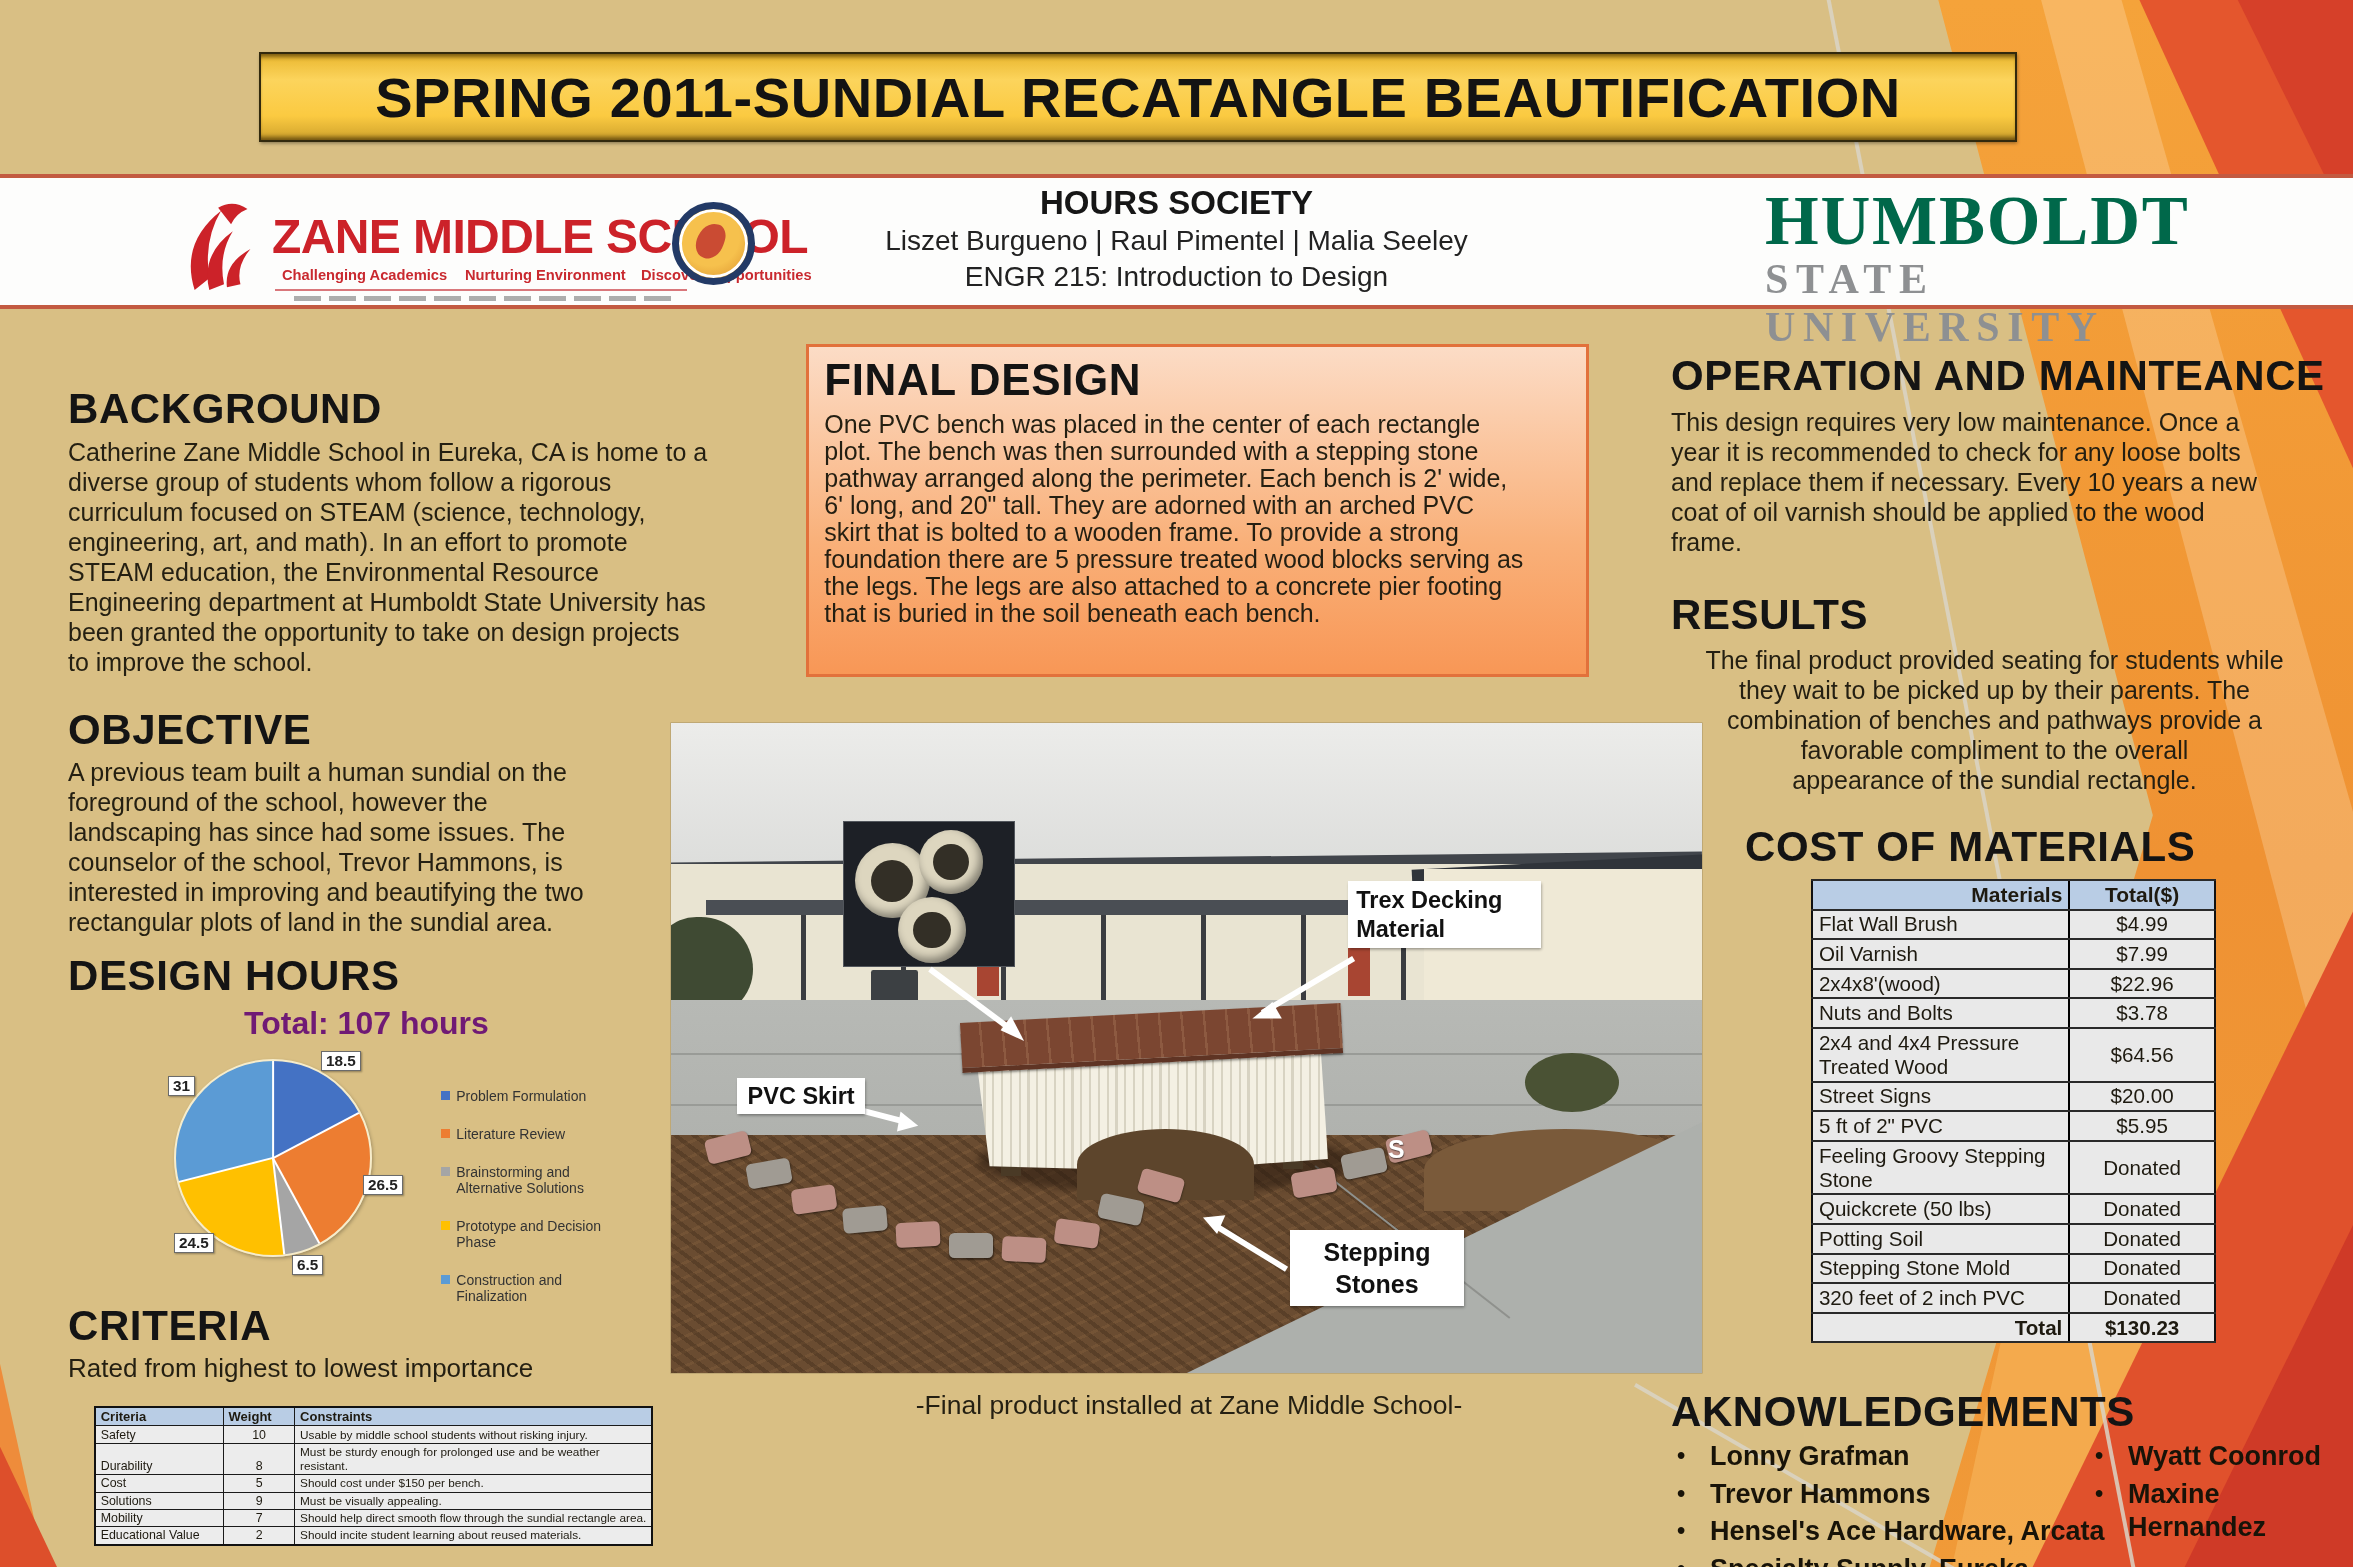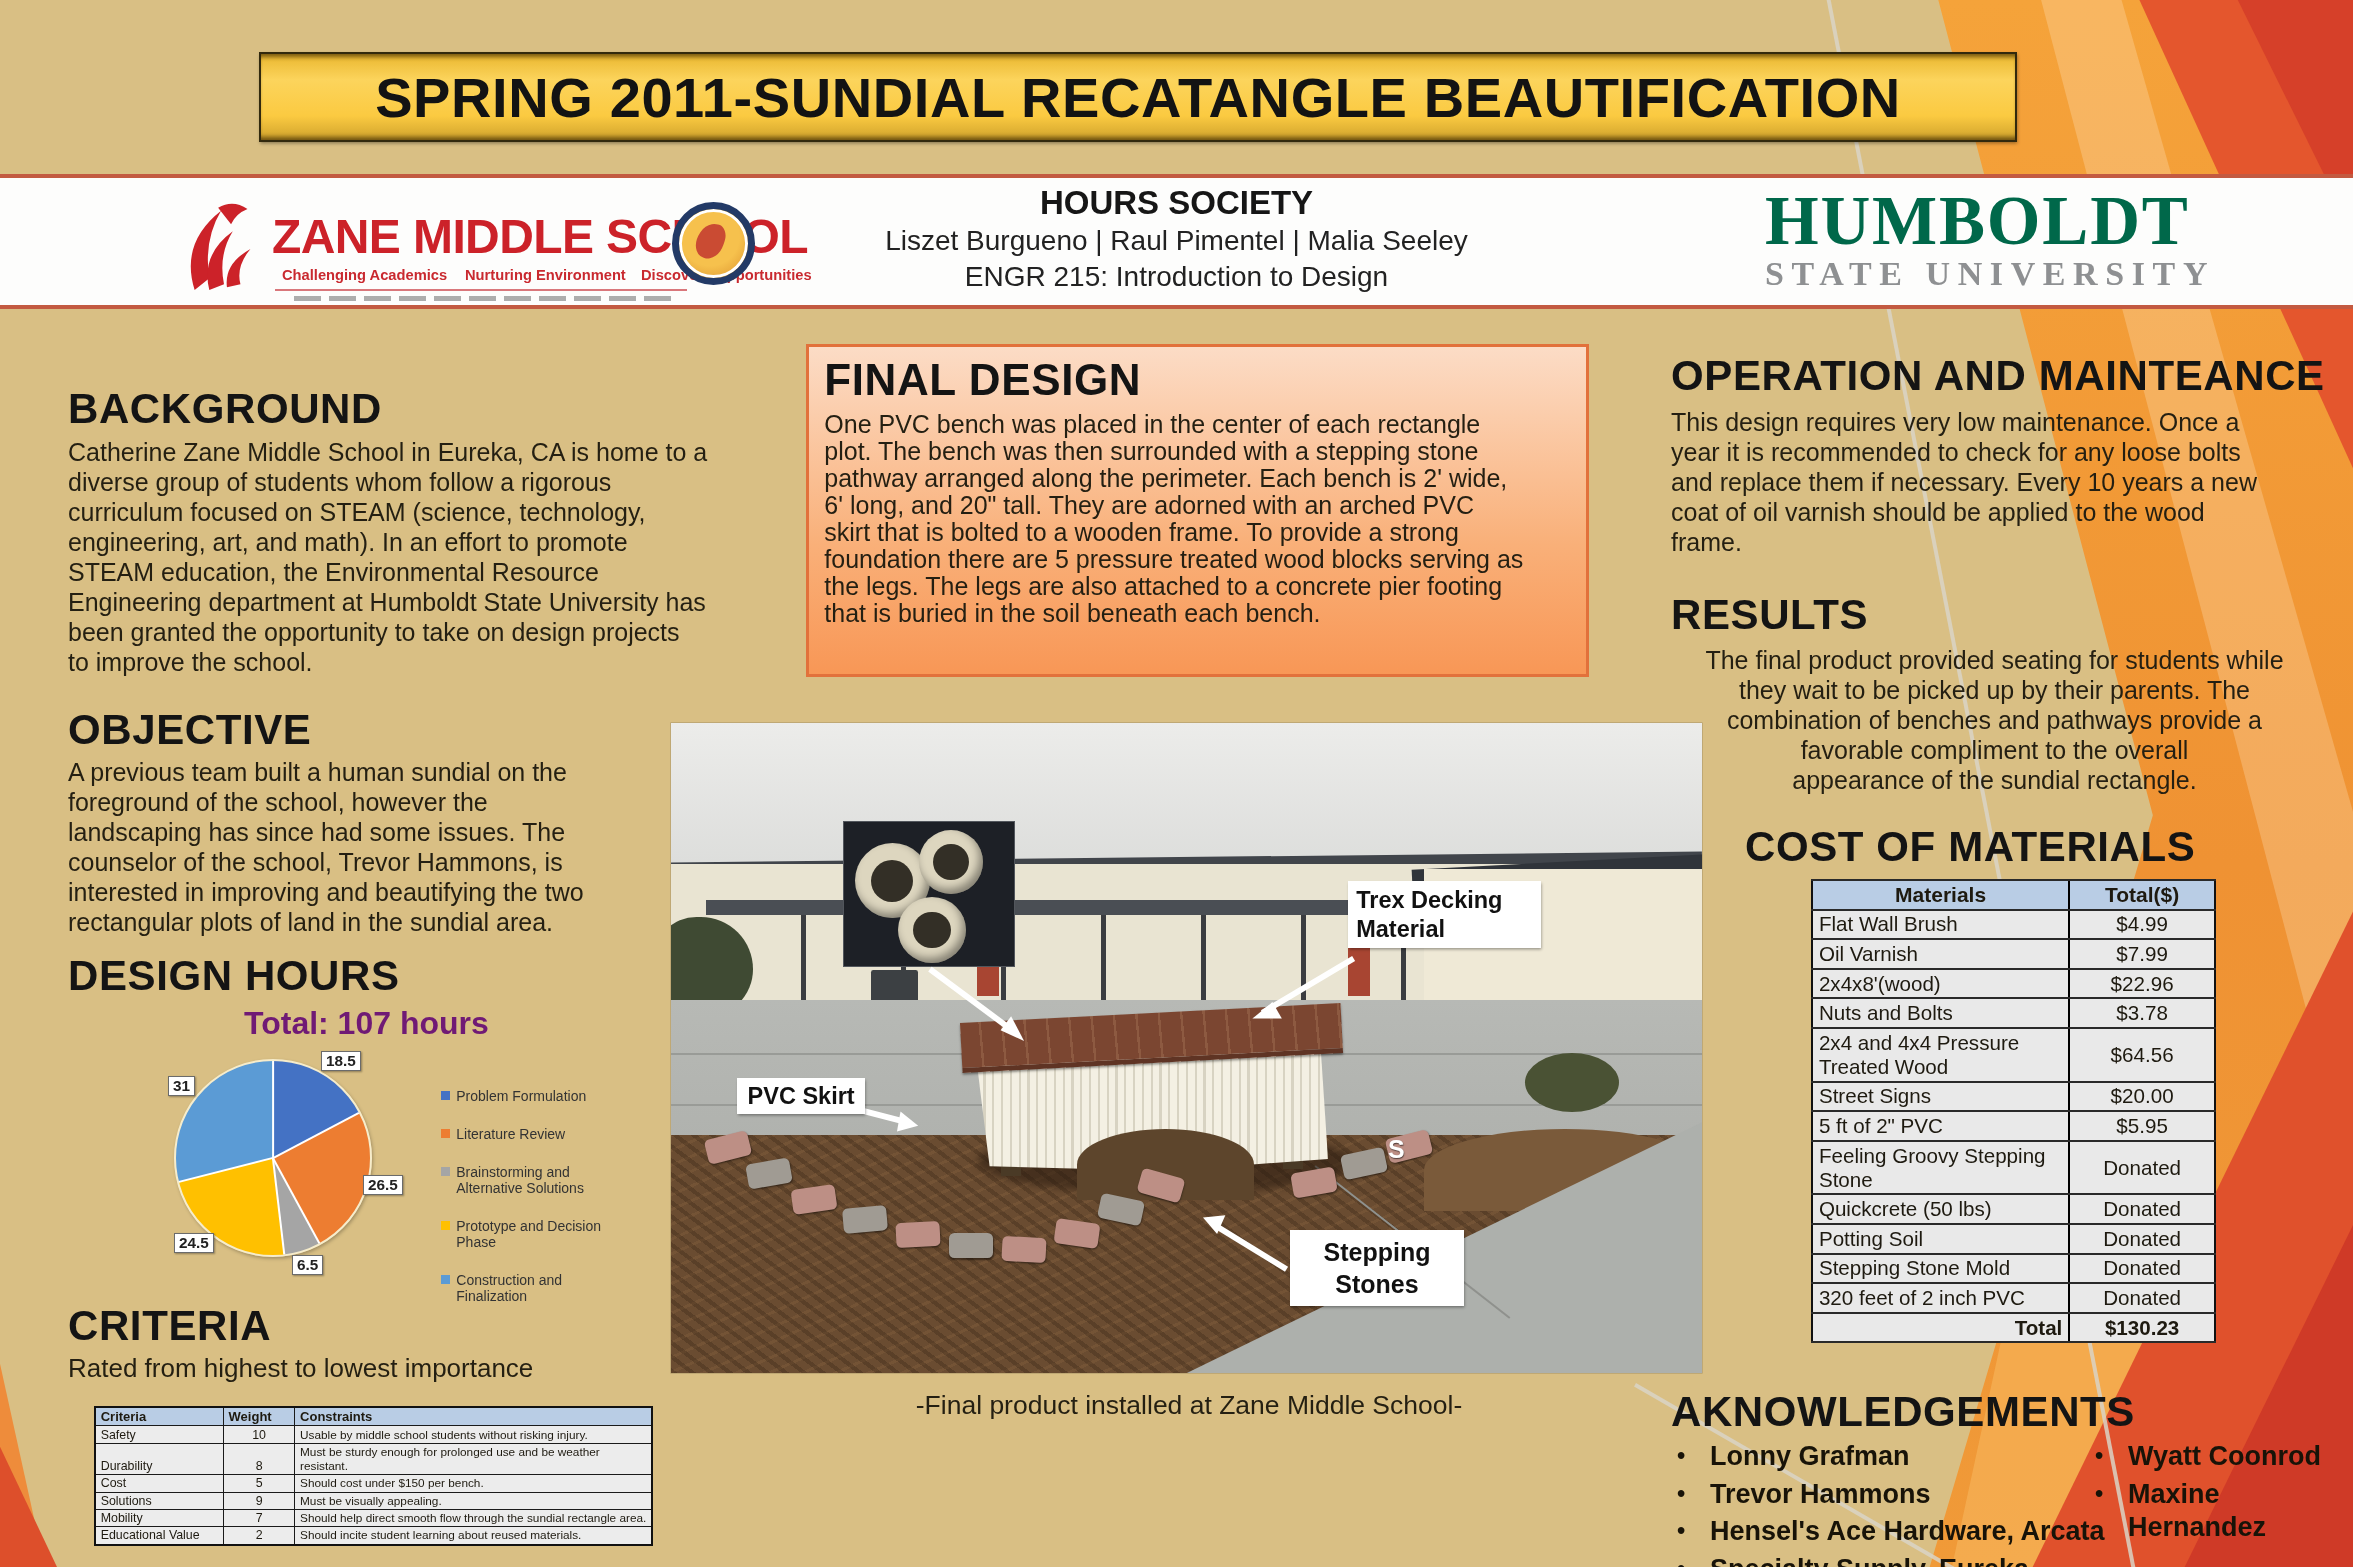--- a/index.html
+++ b/index.html
@@ -29,32 +29,32 @@
   .zane-tag{top:89px;font-size:14.7px;color:#c9292f;font-weight:bold;white-space:nowrap;}
   .zane-underline{left:275px;top:111px;width:412px;height:2.4px;background:#d9777b;}
   .zane-fineprint{left:294px;top:118px;width:377px;height:5.3px;background:repeating-linear-gradient(90deg,#6b6b6b 0 27px,transparent 27px 35px);opacity:.55;}
   #zane-badge{left:672px;top:23.5px;width:69px;height:69px;border-radius:50%;background:radial-gradient(circle at 45% 40%,#f6c14d 0 52%,#e8a83c 75%);border:7.6px solid #233a66;box-shadow:inset 0 0 0 2.9px #fff;}
   #zane-badge .swirl{position:absolute;left:17.7px;top:14px;width:27px;height:36px;background:#c2362f;border-radius:60% 40% 55% 45%;transform:rotate(18deg);opacity:.85;}
   .team-center{left:753px;top:5.9px;width:847px;text-align:center;}
   .team-name{font-size:33px;font-weight:bold;color:#161616;}
   .team-line{font-size:28px;color:#222;margin-top:3.5px;}
   .hsu{left:1765px;top:10.6px;width:459px;text-align:left;font-family:"Liberation Serif",serif;}
   .hsu-1{font-size:69px;font-weight:bold;color:#00684a;letter-spacing:1.8px;line-height:65px;}
-  .hsu-2{font-size:34px;font-weight:bold;color:#8e9092;letter-spacing:7.6px;margin-top:1.2px;}
+  .hsu-2{font-size:42px;font-weight:bold;color:#8e9092;letter-spacing:7.6px;margin-top:1.2px;}
   
   table{border-collapse:collapse;background:#ececec;}
   #criteria-table{left:94px;top:1406px;width:559px;font-size:12.4px;}
   #criteria-table th,#criteria-table td{border:1.8px solid #1a1a1a;padding:1.2px 4.7px;text-align:left;vertical-align:bottom;}
   #criteria-table th{background:#b9cde5;font-size:13px;}
   #criteria-table td.w{text-align:center;}
   #criteria-table td.c{font-size:11.8px;white-space:pre;overflow:hidden;}
   #criteria-table{border:2.4px solid #111;}
   #cost-table{left:1811px;top:879px;width:405px;font-size:20.6px;border:2.4px solid #111;}
   #cost-table th,#cost-table td{border-top:2.4px solid #2a2a2a;border-bottom:2.4px solid #2a2a2a;padding:1.8px 5.9px;}
-  #cost-table th{background:#b9cde5;font-size:21px;text-align:center;}
+  #cost-table th{background:#b9cde5;font-size:21px;text-align:right;}
   #cost-table th.t,#cost-table td.t{border-left:2.9px solid #000;text-align:center;width:132px;}
   #cost-table td{background:#e9e9e9;}
   #cost-table .total-lbl{text-align:right;font-weight:bold;}
   
   #final-design{left:806px;top:344px;width:783px;height:333px;background:linear-gradient(180deg,#fcdcc6,#f9b079 60%,#f89756);border:3.5px solid #e2713b;box-sizing:border-box;padding:8.2px 15.3px;}
   #final-design .hd{font-size:44px;}
   #final-design .body-txt{font-size:25px;line-height:27px;margin-top:5.9px;}
   
   #pie{left:174px;top:1059px;width:194px;height:194px;border-radius:50%;border:2.9px solid #f6eccb;box-shadow:1.2px 1.8px 3.5px rgba(0,0,0,.25);}
   .pie-divider{position:absolute;left:50%;top:0;width:1.8px;height:50%;background:#fff;transform-origin:bottom center;}

